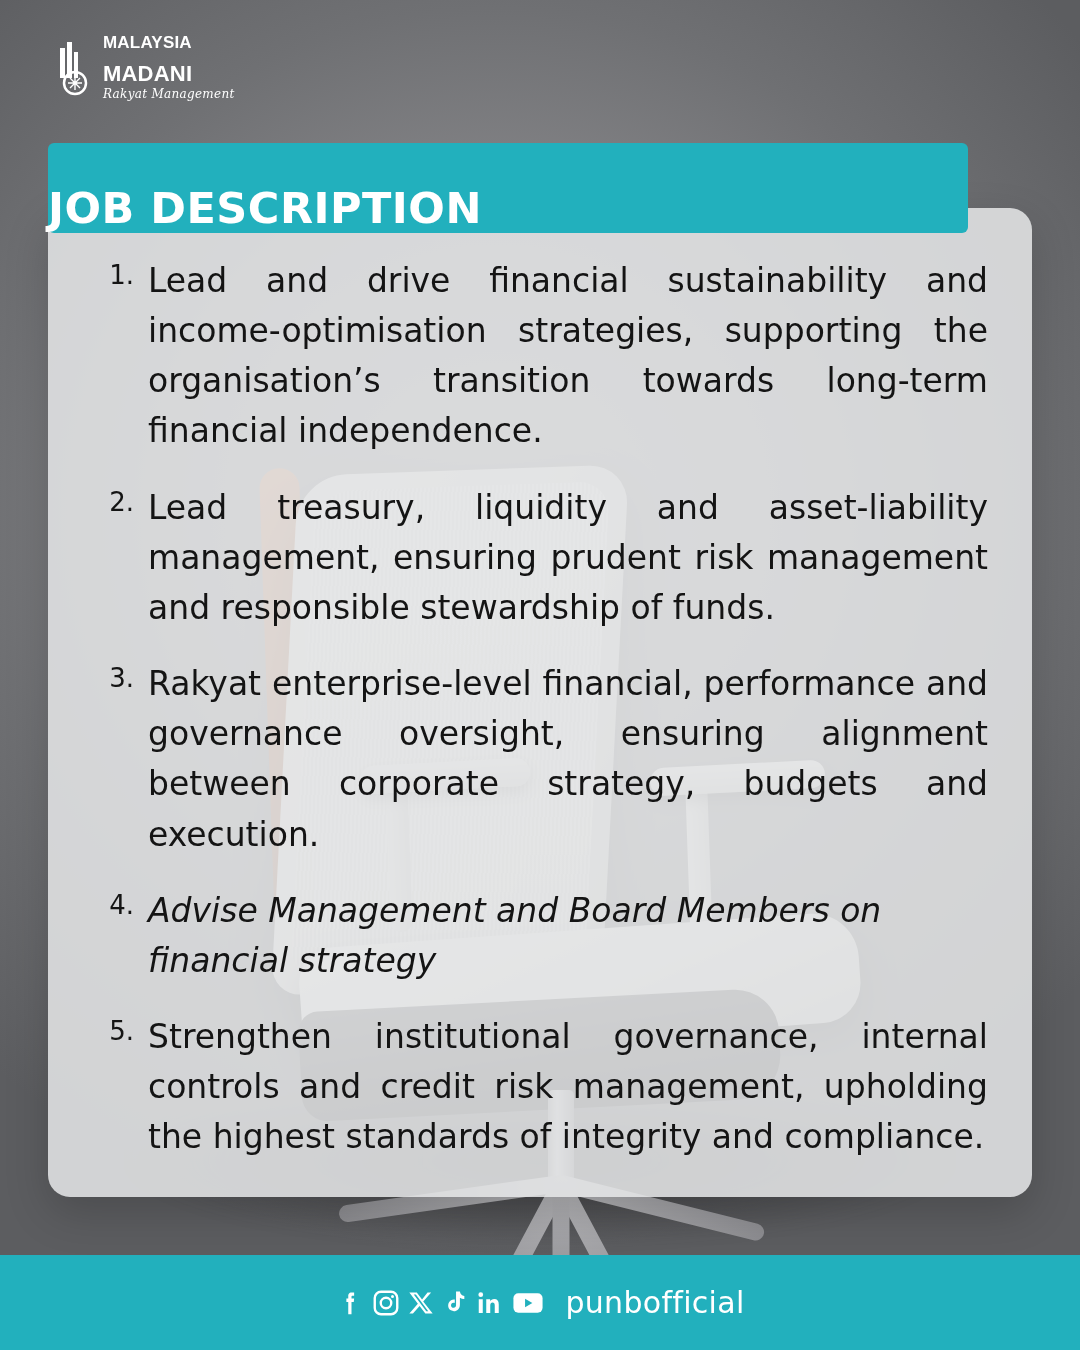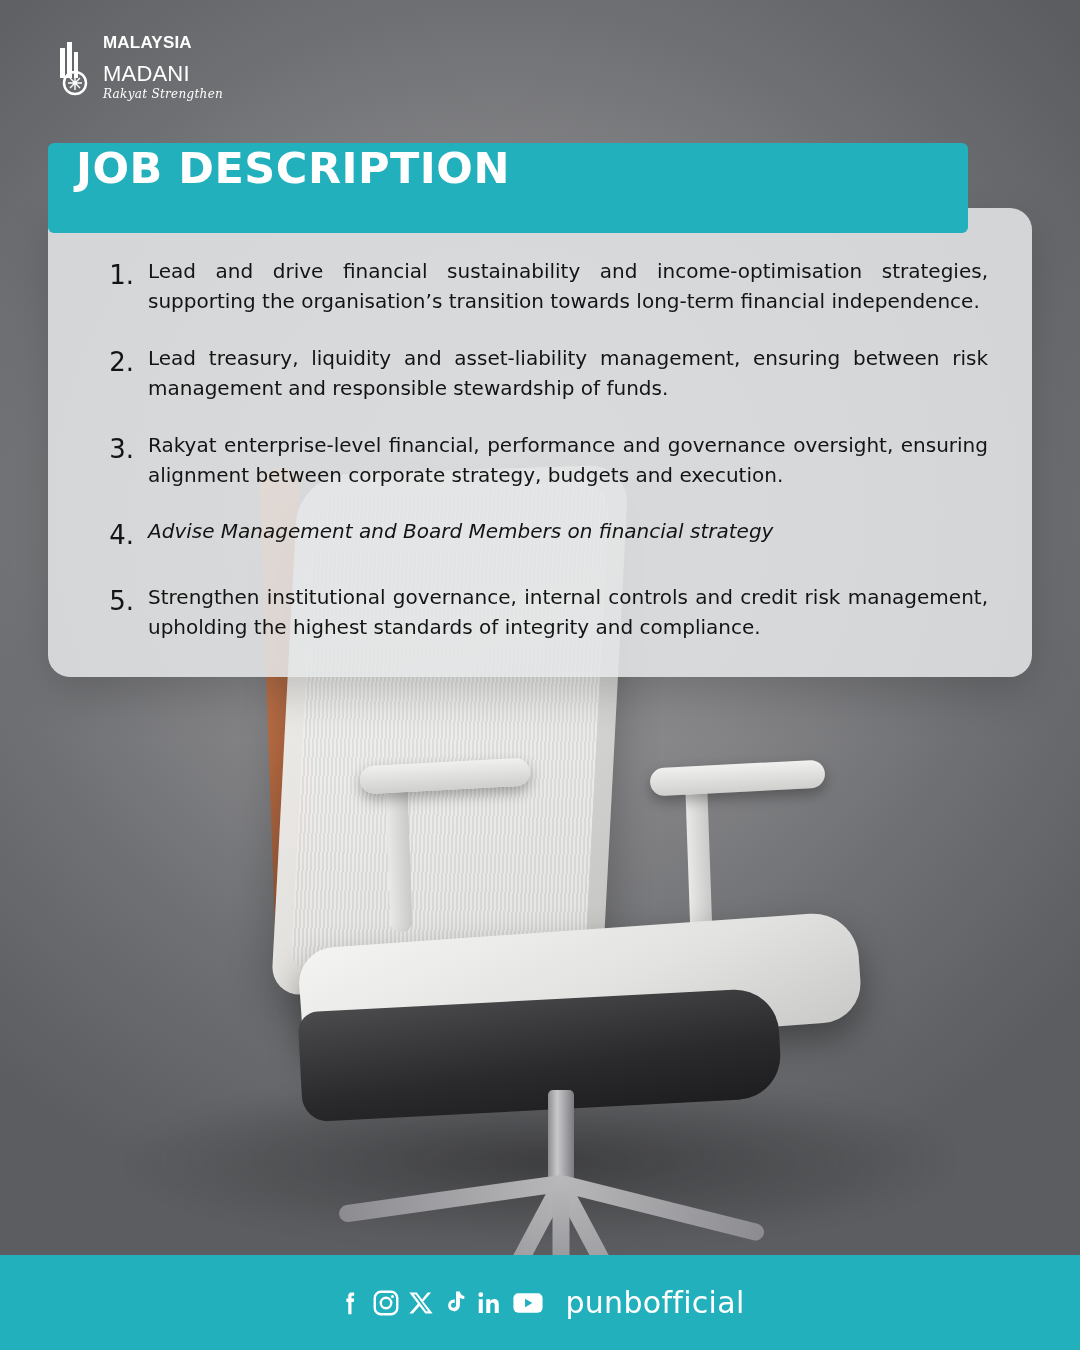--- a/index.html
+++ b/index.html
@@ -137,21 +137,21 @@
     left: 58px;
     top: 34px;
     display: flex;
     align-items: center;
     gap: 9px;
     color: #ffffff;
   }
   .madani-mark { width: 36px; height: 58px; position: relative; }
   .madani-text { line-height: 1; }
   .madani-l1 { font-size: 17px; font-weight: 700; letter-spacing: .2px; }
-  .madani-l2 { font-size: 22px; font-weight: 400; letter-spacing: .2px; margin-top: 12px; }
+  .madani-l2 { font-size: 22px; font-weight: 700; letter-spacing: .2px; margin-top: 12px; }
   .madani-l3 { font-family: "DejaVu Serif", serif; font-style: italic; font-size: 12px; margin-top: 3px; letter-spacing: .3px; }
 
   .logo-punb {
     position: absolute;
     right: 46px;
     top: 30px;
     width: 160px;
     height: 72px;
   }
   .punb-text {
@@ -182,22 +182,21 @@
   }
   .title-bar {
     position: absolute;
     left: 48px;
     top: 143px;
     width: 920px;
     height: 90px;
     background: #22b0bd;
     border-radius: 6px;
     display: flex;
-    align-items: flex-start;
-    padding-left: 28px;
+    align-items: flex-end;
   }
   .title-bar h1 {
     color: #ffffff;
     font-size: 43px;
     font-weight: 700;
     letter-spacing: .5px;
     font-family: "DejaVu Sans", sans-serif;
   }
 
   .list {
@@ -212,21 +211,21 @@
   .num {
     flex: 0 0 42px;
     text-align: right;
     font-size: 26px;
     color: #141414;
     line-height: 1.52;
     font-family: "DejaVu Sans", sans-serif;
   }
   .txt {
     flex: 1;
-    font-size: 20px;
+    font-size: 33px;
     color: #141414;
     line-height: 1.52;
     text-align: justify;
     text-justify: inter-word;
     font-family: "DejaVu Sans", sans-serif;
   }
   .txt.nojustify { text-align: left; font-style: italic; }
 
   
   .footer {
@@ -279,36 +278,36 @@
         <rect x="2" y="10" width="5" height="30" fill="#ffffff"></rect>
         <rect x="9" y="4" width="5" height="36" fill="#ffffff"></rect>
         <rect x="16" y="14" width="4" height="26" fill="#ffffff"></rect>
         <circle cx="17" cy="45" r="11" fill="none" stroke="#ffffff" stroke-width="2.5"></circle>
         <path d="M10 45 h14 M17 38 v14 M12 40 l10 10 M22 40 l-10 10" stroke="#ffffff" stroke-width="1.4" fill="none"></path>
       </svg>
     </span>
     <span class="madani-text">
       <div class="madani-l1">MALAYSIA</div>
       <div class="madani-l2">MADANI</div>
-      <div class="madani-l3">Rakyat Strengthen</div>
+      <div class="madani-l3">Rakyat Management</div>
     </span>
   </div>
 
 
   <div class="card">
     <div class="list">
 
       <div class="item">
         <div class="num">1.</div>
         <div class="txt">Lead and drive financial sustainability and income-optimisation strategies, supporting the organisation’s transition towards long-term financial independence.</div>
       </div>
 
       <div class="item">
         <div class="num">2.</div>
-        <div class="txt">Lead treasury, liquidity and asset-liability management, ensuring between risk management and responsible stewardship of funds.</div>
+        <div class="txt">Lead treasury, liquidity and asset-liability management, ensuring prudent risk management and responsible stewardship of funds.</div>
       </div>
 
       <div class="item">
         <div class="num">3.</div>
         <div class="txt">Rakyat enterprise-level financial, performance and governance oversight, ensuring alignment between corporate strategy, budgets and execution.</div>
       </div>
 
       <div class="item">
         <div class="num">4.</div>
         <div class="txt nojustify">Advise Management and Board Members on financial strategy</div>

